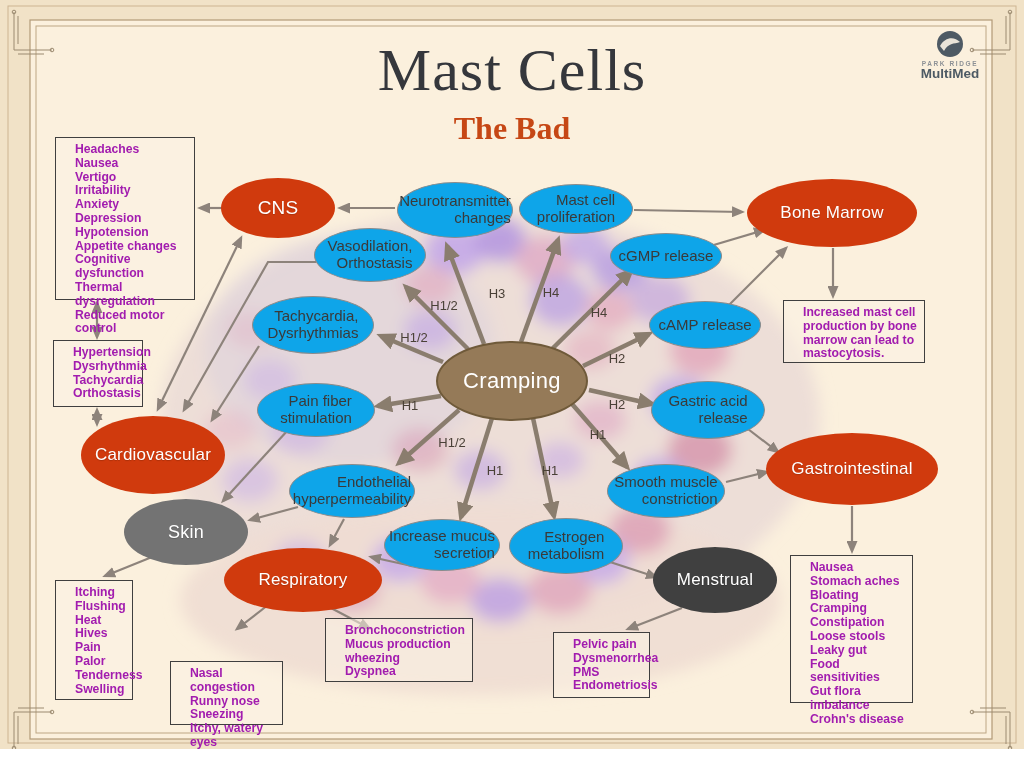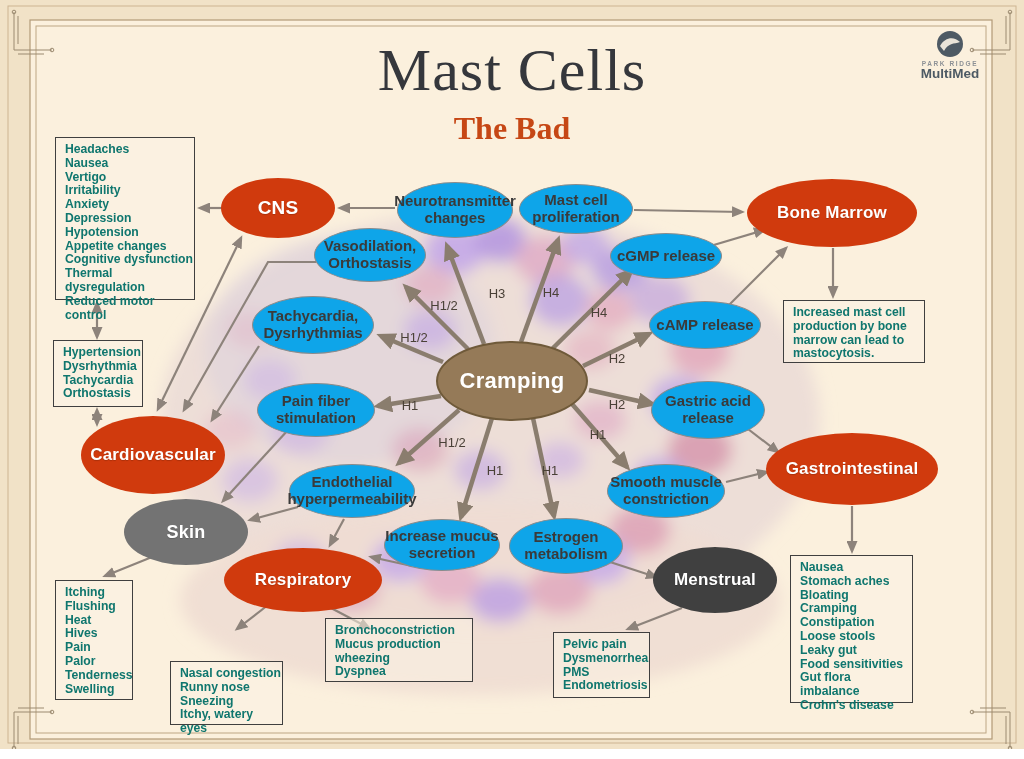--- a/index.html
+++ b/index.html
@@ -11,28 +11,28 @@
      color:#35373c;letter-spacing:1px;z-index:6;}
   h2.subtitle{position:absolute;top:110px;left:0;right:0;margin:0;text-align:center;
      font-family:"Liberation Serif",serif;font-weight:bold;font-size:32px;
      color:#c64715;z-index:6;}
   .logo{position:absolute;top:30px;left:905px;width:90px;text-align:center;z-index:6;}
   .logo .swirl{display:block;margin:0 auto 2px auto;}
   .logo .brand-top{font-size:6.5px;letter-spacing:1.6px;color:#8d9196;font-weight:bold;}
   .logo .brand-bottom{font-size:13.5px;font-weight:bold;color:#4d5a64;margin-top:-1px;}
   #nodes{width:1024px;height:759px;z-index:5;}
   .node{position:absolute;border-radius:50%;display:flex;align-items:center;
-        justify-content:center;text-align:center;font-weight:bold;box-sizing:border-box;}
+        justify-content:center;text-align:right;font-weight:normal;box-sizing:border-box;}
   .node.effect{background:#0ea5e9;border:1.5px solid #8b8b8b;color:#3a3a3a;
         font-size:15px;line-height:1.13;}
   .node.organ{color:#ffffff;letter-spacing:.2px;text-shadow:0 1px 1px rgba(0,0,0,.18);}
   .node.center{color:#ffffff;border:2px solid #6f5a3a;letter-spacing:.3px;}
   .sympbox{position:absolute;border:1.6px solid #3f3f3f;background:rgba(252,243,227,.55);
-        font-weight:bold;font-size:12.2px;line-height:13.8px;color:#0f766e;
-        padding:5px 0 0 9px;box-sizing:border-box;}
+        font-weight:bold;font-size:12.2px;line-height:13.8px;color:#a21caf;
+        padding:5px 0 0 19px;box-sizing:border-box;}
   .hlabel{position:absolute;transform:translate(-50%,-50%);font-weight:normal;
         font-size:13px;color:#4a4137;z-index:5;}
   svg{display:block;}
 </style>
 </head>
 <body>
 
 <div class="stage">
 
   <svg class="layer" width="1024" height="759">

